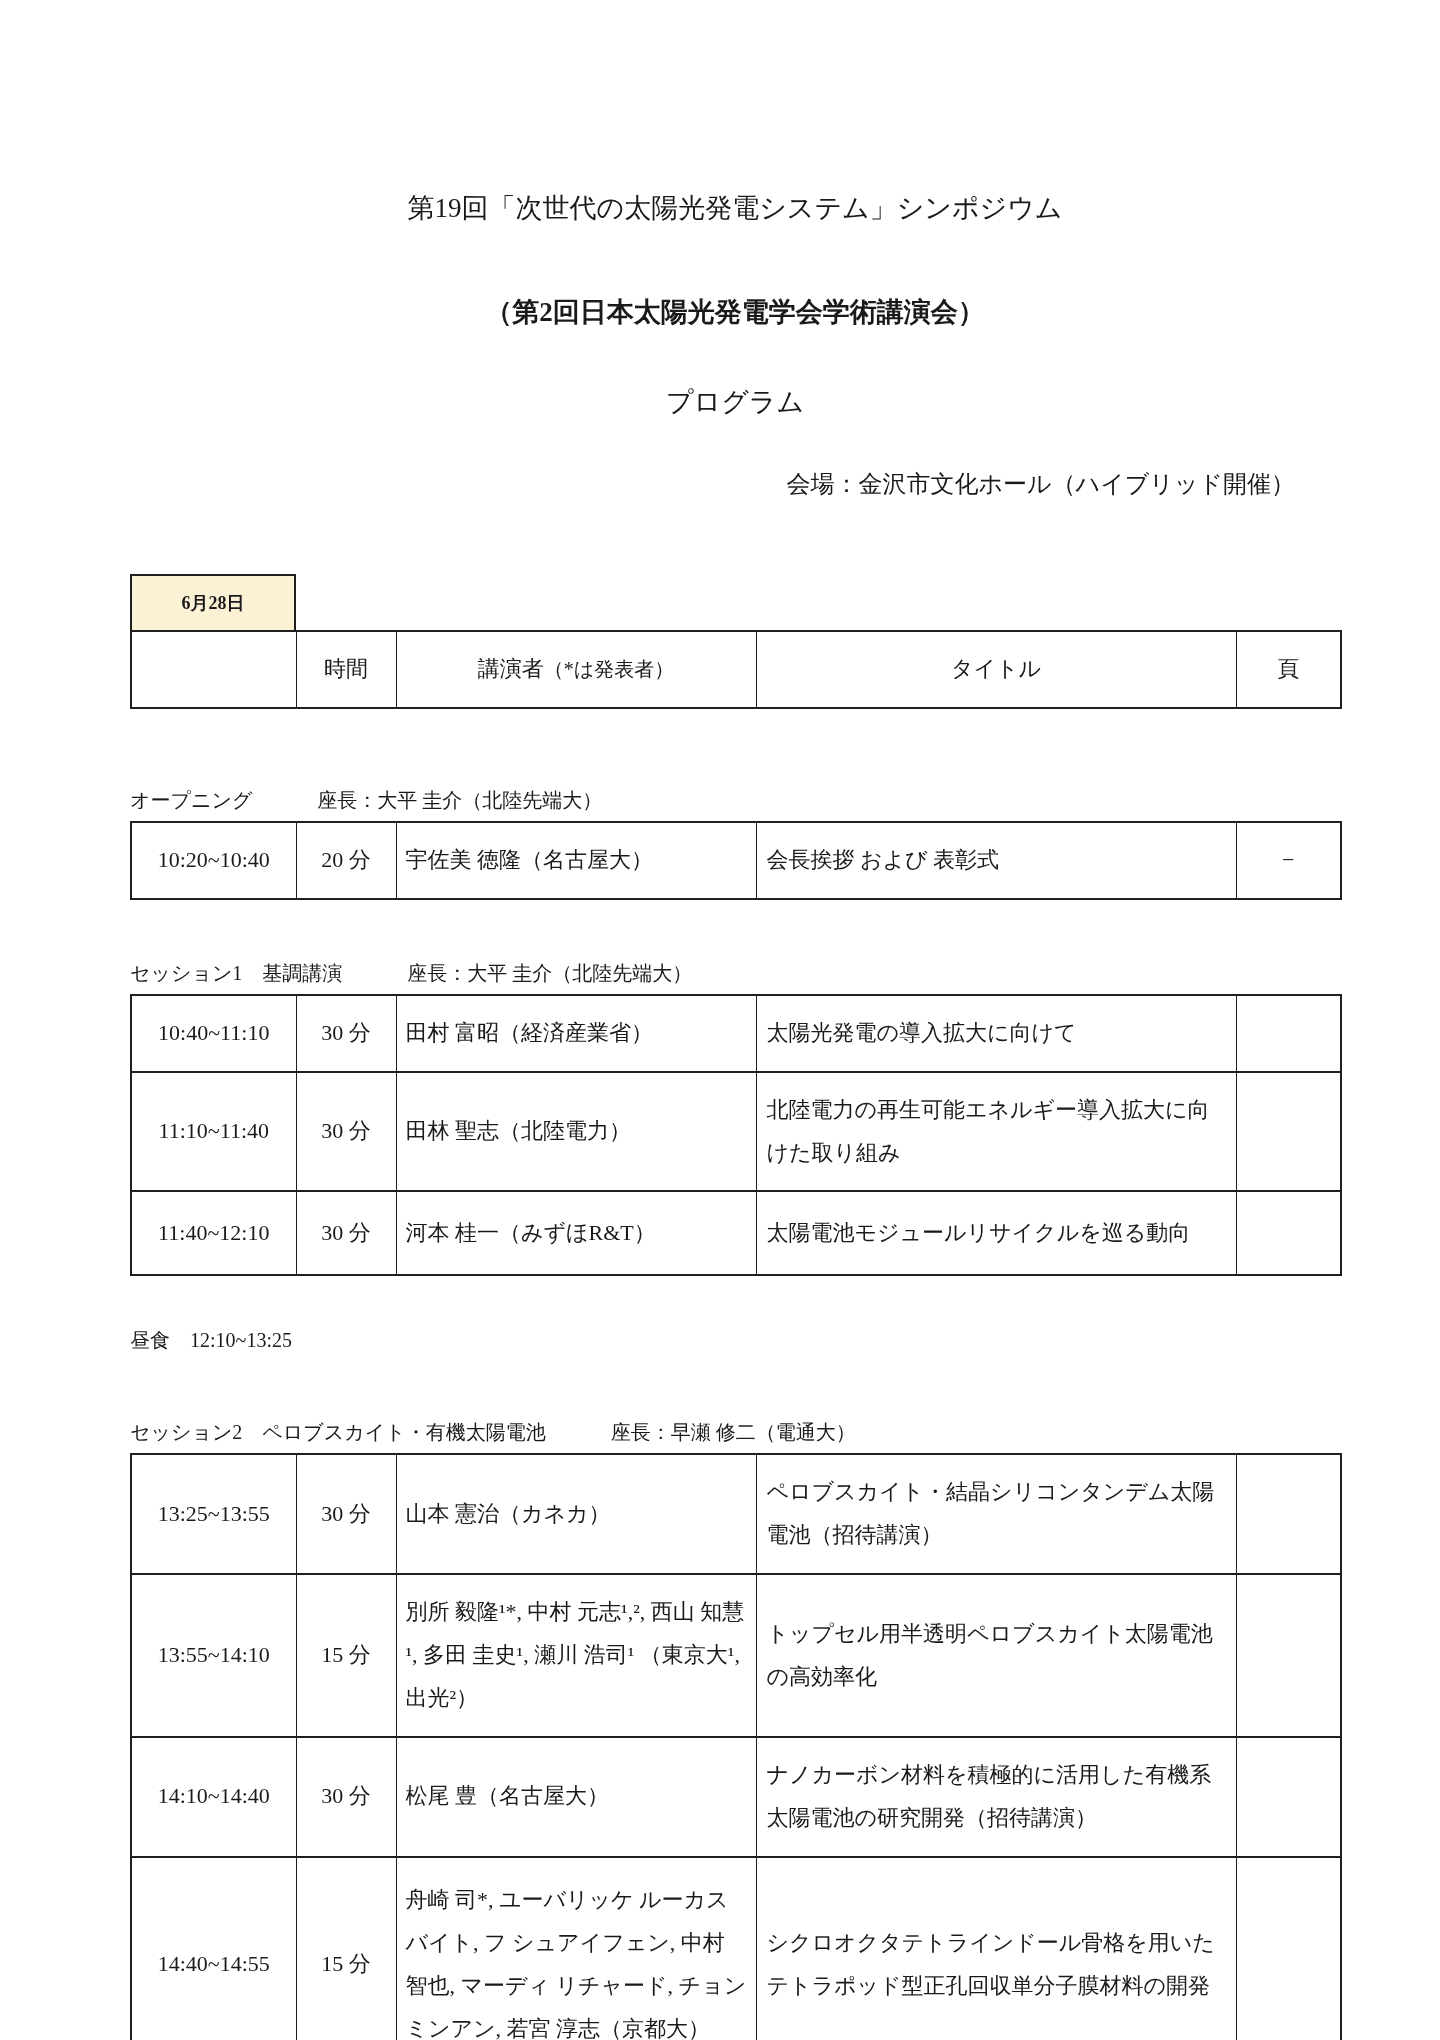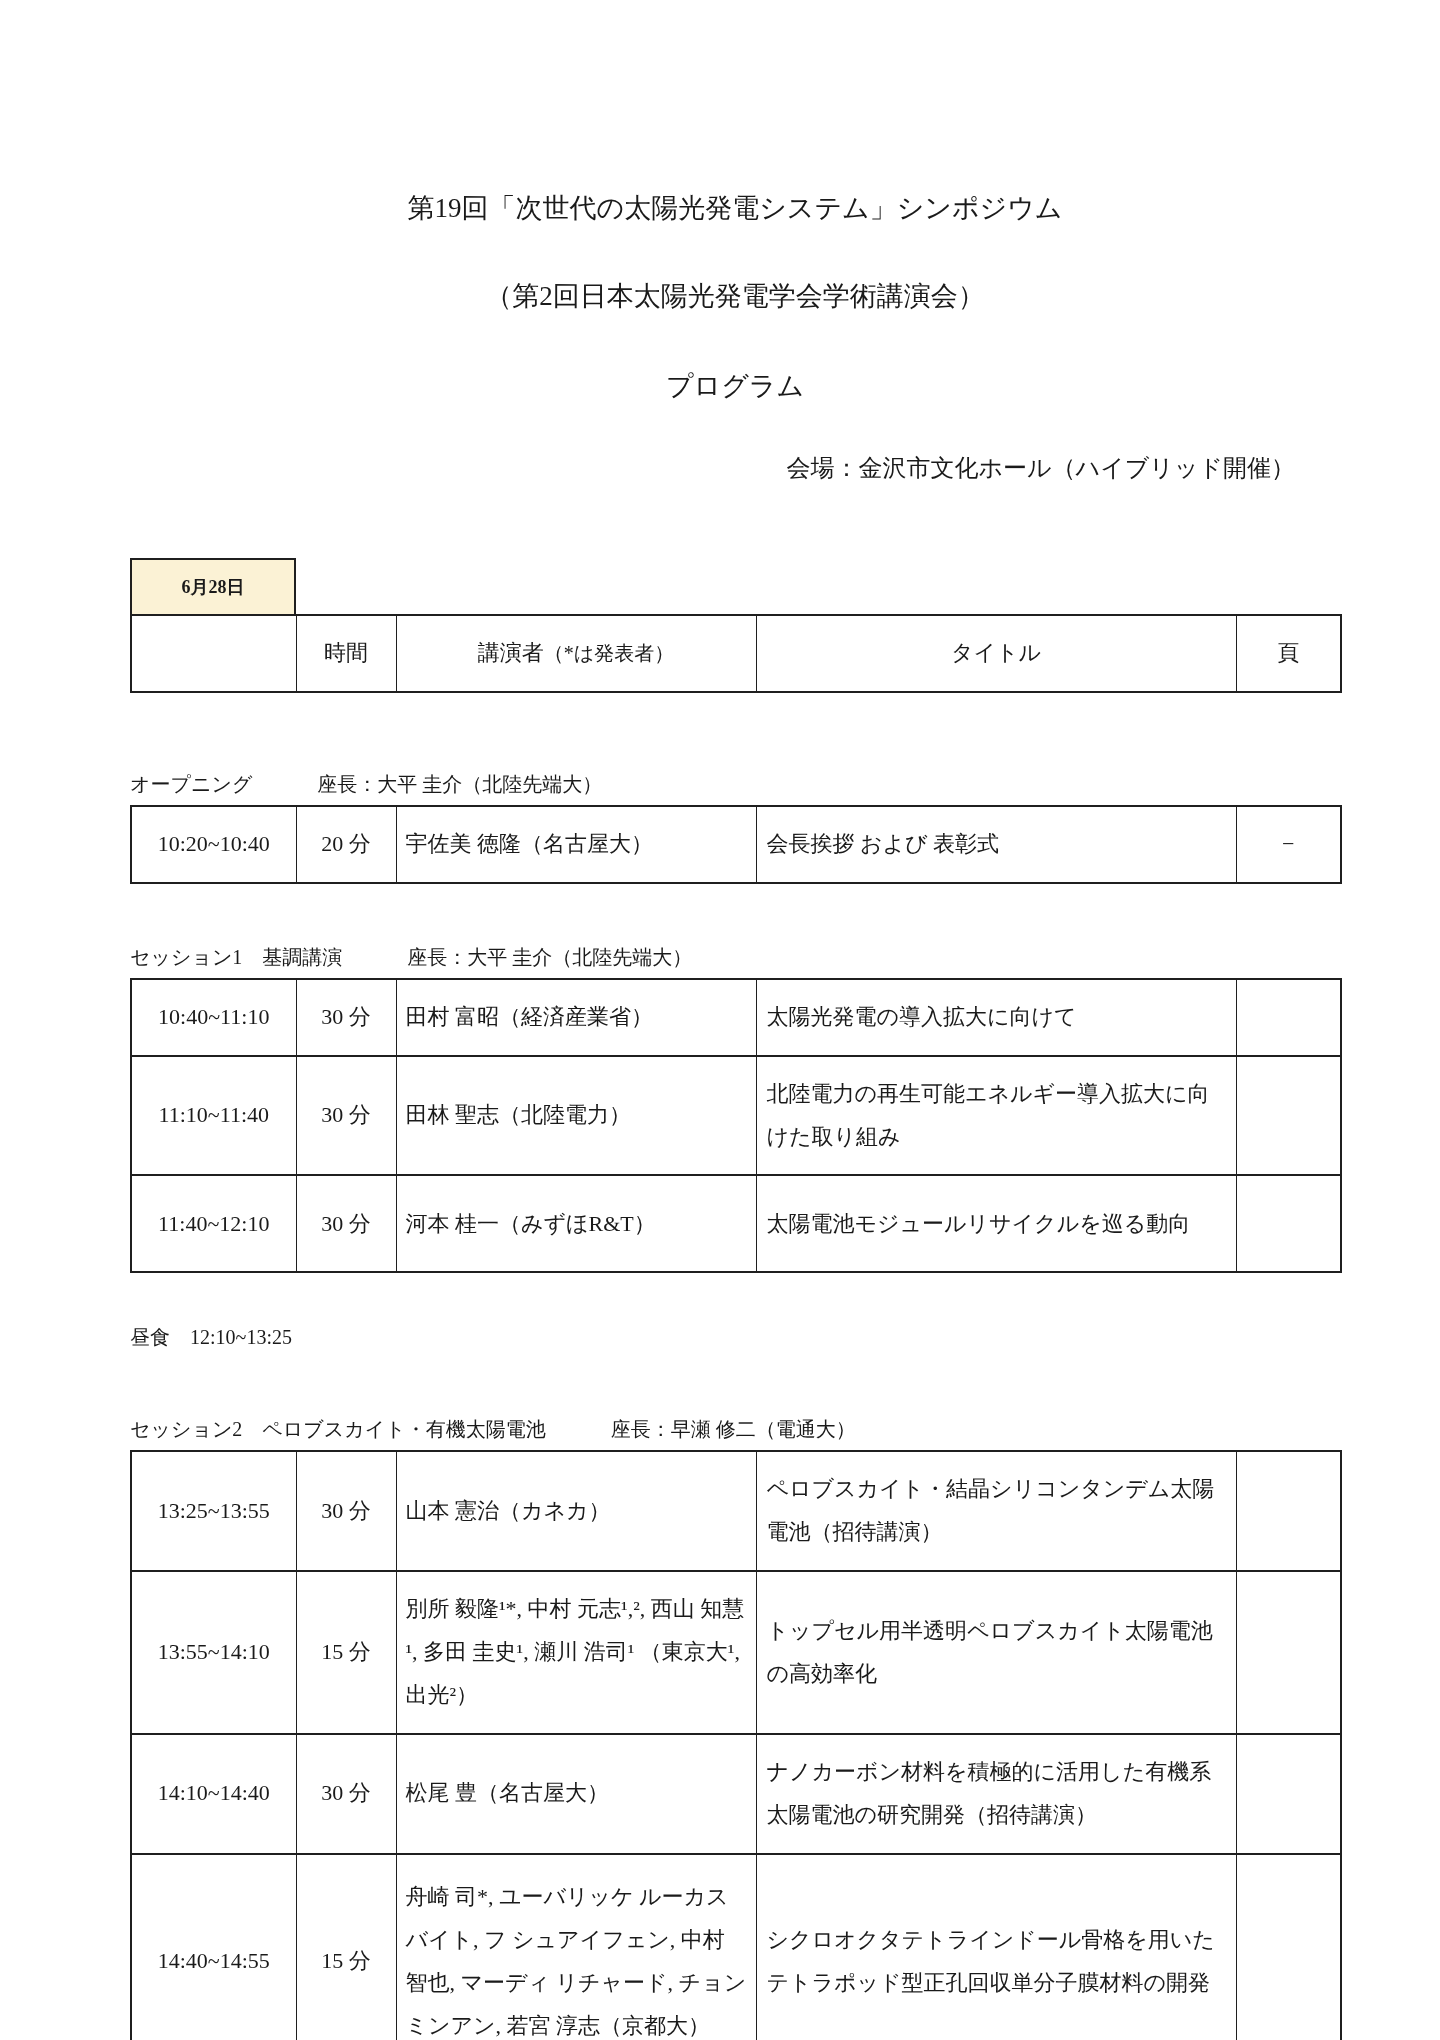--- a/index.html
+++ b/index.html
@@ -8,21 +8,21 @@
     background:#ffffff;
     font-family:"Liberation Serif","DejaVu Serif",serif;
     color:#1a1a1a;
     -webkit-font-smoothing:antialiased;
   }
   .page { position:relative; width:1440px; height:2040px; overflow:hidden; }
   .content { width:1210px; margin-left:130px; }
 
   .doc-title { text-align:center; font-size:27px; line-height:40px; white-space:pre; }
   .t1 { margin-top:188px; }
-  .t2 { margin-top:48px; }
+  .t2 { margin-top:64px;font-weight:bold; }
   .t3 { margin-top:50px; }
   .venue { margin-top:44px; font-size:24px; line-height:36px; text-align:right; padding-right:45px; }
 
   .date-badge {
     margin-top:72px;
     box-sizing:border-box;
     width:166px; height:56px;
     background:#FBF2D5;
     border:2px solid #1f1f1f;
     border-bottom:none;
@@ -52,21 +52,21 @@
   .c-speaker { text-align:left; padding-left:9px !important; padding-right:6px !important; }
   .c-title   { text-align:left; padding-left:10px !important; padding-right:6px !important; }
   .c-page    { text-align:center; }
 
   .hdr td { font-size:23px; text-align:center; line-height:1.5; }
   .hdr .note { font-size:20px; }
 
   tr.h40  { height:40px; }
   tr.h42  { height:42px; }
   tr.h62  { height:62px; }
-  tr.h84  { height:97px; }
+  tr.h84  { height:84px; }
   tr.h88  { height:88px; }
   tr.h94  { height:94px; }
   tr.h120 { height:120px; }
   tr.h216 { height:216px; }
 
   .section-head { font-size:20px; line-height:32px; margin-bottom:5px; }
   .section-head .sname { display:inline-block; margin-right:60px; }
   .sh-open  { margin-top:75px; }
   .sh-s1    { margin-top:57px; }
   .sh-s2    { margin-top:60px; }

